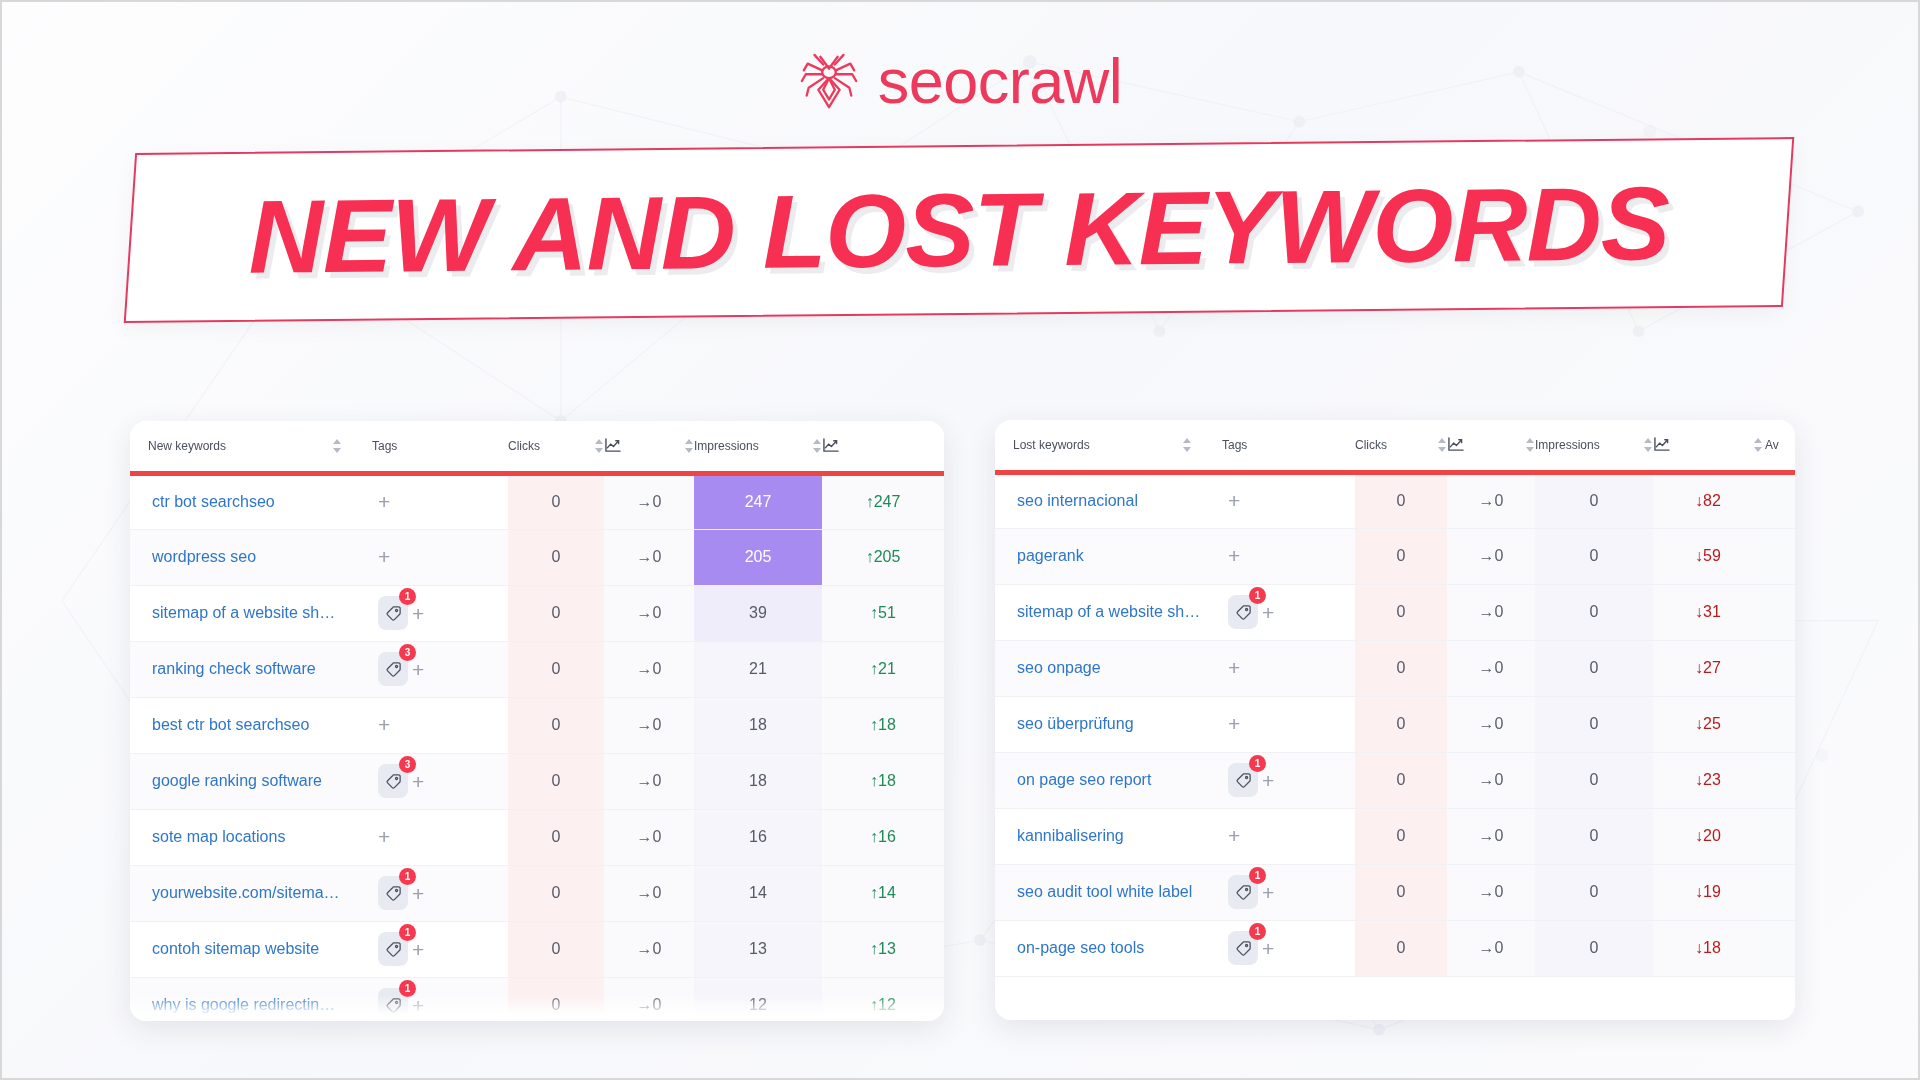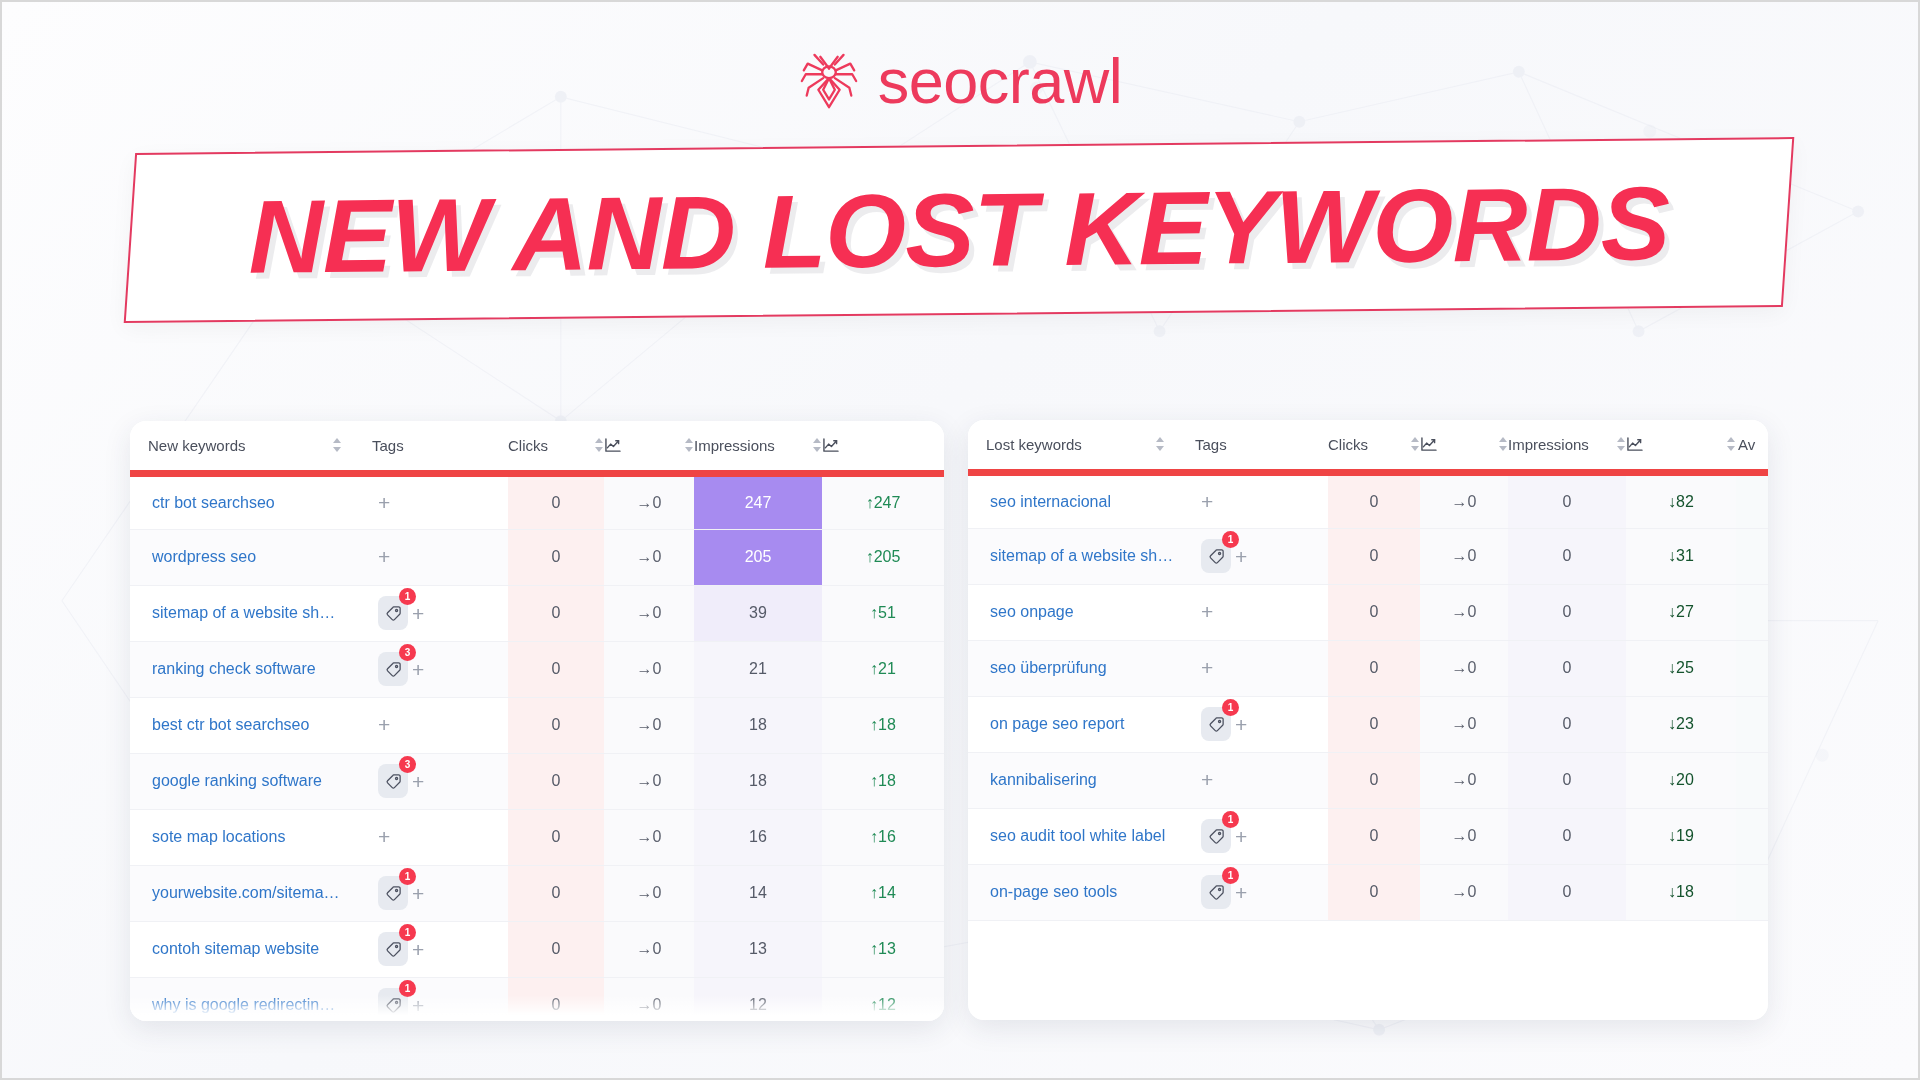--- a/index.html
+++ b/index.html
@@ -67,31 +67,31 @@
 
   
   .card {
     position: absolute;
     background: #ffffff;
     border-radius: 16px;
     box-shadow: 0 8px 28px rgba(40,45,80,.10);
     overflow: hidden;
   }
   #card-new  { left: 128px;  top: 419px; width: 814px;  height: 600px; }
-  #card-lost { left: 966px;  top: 418px; width: 800px;  height: 600px; }
+  #card-lost { left: 993px;  top: 418px; width: 800px;  height: 600px; }
 
   table { width: 100%; border-collapse: collapse; table-layout: fixed; }
 
   thead th {
     height: 52px;
-    font-size: 15px;
+    font-size: 12px;
     font-weight: 400;
     color: #4a4f5c;
     background: #ffffff;
-    border-bottom: 7px solid #ef4444;
+    border-bottom: 5px solid #ef4444;
     white-space: nowrap;
     vertical-align: middle;
   }
   .th-inner { display: flex; align-items: center; gap: 7px; }
   .th-left  { justify-content: flex-start; padding-left: 22px; align-items: flex-end; }
   .th-center{ justify-content: space-between; }
   .th-spread{ justify-content: space-between; padding: 0 18px; }
 
   .sort-ico { display: inline-block; width: 9px; height: 16px; position: relative; flex: none; }
   .sort-ico::before, .sort-ico::after {
@@ -141,21 +141,21 @@
   .col-clicks { text-align: center; background: #fdf0f0; }
   .col-ctrend { text-align: center; background: #fafafc; }
   .col-impr   { text-align: center; background: #f6f5fb; }
   .col-itrend { text-align: center; background: #fafafc; }
   .col-avg    { text-align: center; background: #f8fafb; }
 
   .hl-strong { background: #a78bf0 !important; color:#ffffff; font-weight:400;margin-left:48px; }
   .hl-mid    { background: #f0edfa !important; }
 
   .up   { color: #1f8a55; white-space: nowrap; }
-  .down { color: #14532d; white-space: nowrap; }
+  .down { color: #b91c1c; white-space: nowrap; }
   .arrow-flat { color:#5b606d; white-space: nowrap; }
 
   
   .card-fade {
     position:absolute; left:0; right:0; bottom:0; height: 26px;
     background: linear-gradient(to bottom, rgba(255,255,255,0), #ffffff 78%);
     pointer-events:none;
   }
 </style>
 </head>
@@ -493,20 +493,31 @@
             <td class="tags-cell"><span class="tag-wrap">
                 <span class="plus">+</span>
               </span></td>
             <td class="col-clicks">0</td>
             <td class="col-ctrend arrow-flat">→0</td>
             <td class="col-impr">0</td>
             <td class="col-itrend down">↓82</td>
             <td class="col-avg"></td>
           </tr>
           <tr>
+            <td class="kw">pagerank</td>
+            <td class="tags-cell"><span class="tag-wrap">
+                <span class="plus">+</span>
+              </span></td>
+            <td class="col-clicks">0</td>
+            <td class="col-ctrend arrow-flat">→0</td>
+            <td class="col-impr">0</td>
+            <td class="col-itrend down">↓59</td>
+            <td class="col-avg"></td>
+          </tr>
+          <tr>
             <td class="kw">sitemap of a website sh…</td>
             <td class="tags-cell"><span class="tag-wrap">
                 <span class="tag-chip">
                   <svg viewBox="0 0 20 20" fill="none" stroke="#4c5160" stroke-width="1.5" stroke-linejoin="round">
                     <path d="M10.3 2.2H16a1.8 1.8 0 0 1 1.8 1.8v5.7a1.8 1.8 0 0 1-.53 1.27l-6.2 6.2a1.8 1.8 0 0 1-2.54 0L3.03 11.6a1.8 1.8 0 0 1 0-2.54l6.2-6.2a1.8 1.8 0 0 1 1.07-.66Z"></path>
                     <circle cx="13.6" cy="6.4" r="1.25"></circle>
                   </svg>
                   <span class="tag-badge">1</span>
                 </span>
                 <span class="plus">+</span>

